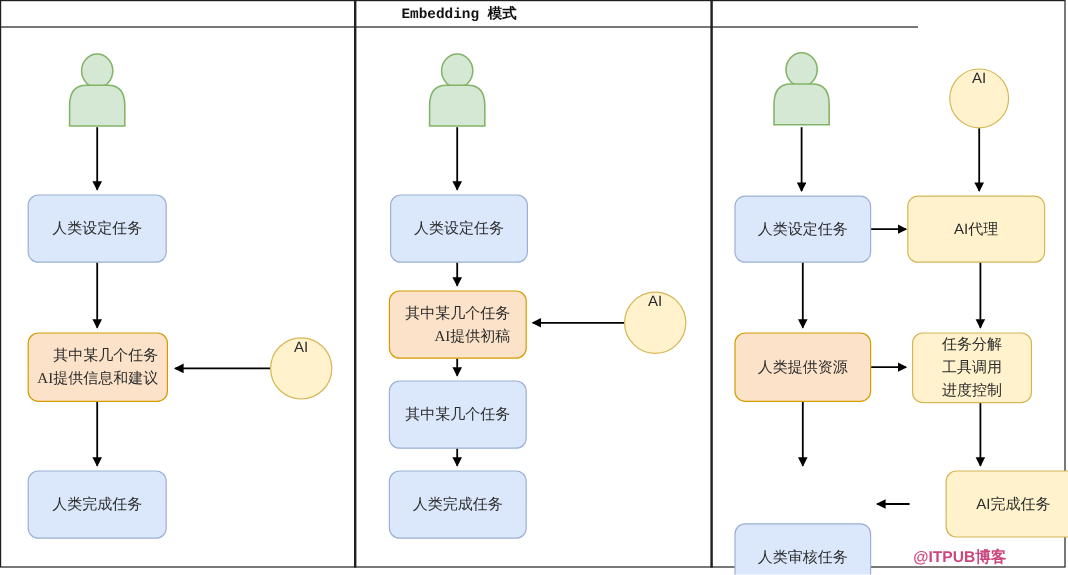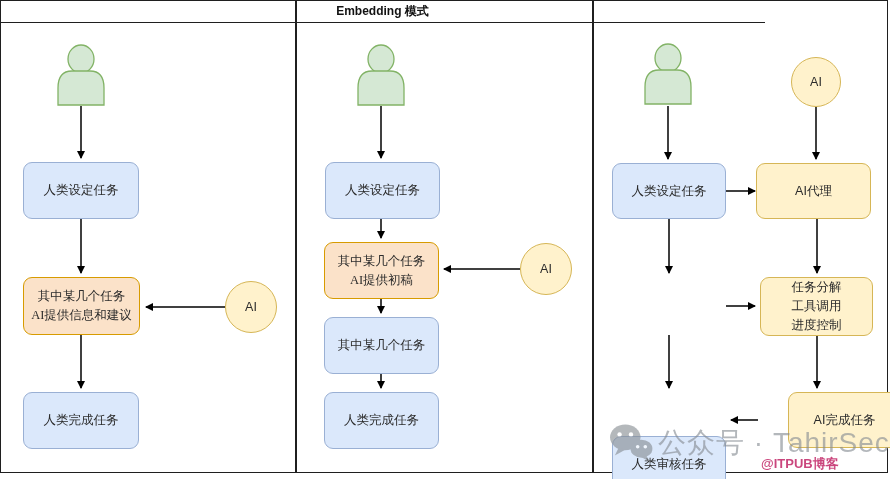--- a/index.html
+++ b/index.html
@@ -6,40 +6,40 @@
   .stage{
     position:relative;width:890px;height:479px;background:#ffffff;
     font-family:"Liberation Sans","DejaVu Sans",sans-serif;overflow:hidden;
   }
   .frame{
     position:absolute;left:0;top:0;width:886px;height:471px;
     border:1.5px solid #1f1f1f;background:#fff;z-index:0;
   }
   .hrow{
     position:absolute;left:0;top:0;width:765px;height:22px;
-    border-bottom:1.5px solid #1f1f1f;display:flex;z-index:2;
+    border-bottom:1.5px solid #1f1f1f;display:flex;z-index:2;font-family:Liberation Mono, monospace;
   }
   .hcell{
     flex:1;display:flex;align-items:center;justify-content:center;
     font-size:12px;font-weight:bold;color:#111;
   }
   .vline{position:absolute;top:0;width:1.5px;height:473px;background:#1f1f1f;z-index:1;}
   .v1{left:295px;} .v2{left:592px;}
   .node{
     position:absolute;display:flex;align-items:center;justify-content:center;
-    text-align:center;font-size:12.5px;line-height:1.5;color:#2b2b2b;
+    text-align:right;font-size:12.5px;line-height:1.5;color:#2b2b2b;
     border-radius:9px;white-space:pre-line;box-sizing:border-box;z-index:2;
     padding:2px 0;
   }
   .node.blue{background:#dbe8fb;border:1.3px solid #9ab0d4;}
   .node.orange{background:#fbe2c9;border:1.3px solid #d79b00;font-family:Liberation Serif, serif;}
   .node.yellow{background:#fff2cc;border:1.3px solid #d6b656;}
   .ai-circle{
     position:absolute;border-radius:50%;background:#fff2cc;border:1.3px solid #d6b656;
-    display:flex;align-items:center;justify-content:center;font-size:12.5px;color:#2b2b2b;
+    display:flex;justify-content:center;font-size:12.5px;color:#2b2b2b;
     box-sizing:border-box;z-index:2;
   }
   .overlay{position:absolute;left:0;top:0;z-index:3;pointer-events:none;}
   .wm{
     position:absolute;left:609px;top:423px;display:flex;align-items:center;gap:5px;z-index:5;
   }
   .wm-brand{
     font-size:28px;color:#868c93;opacity:0.62;letter-spacing:1px;white-space:nowrap;
   }
   .wm-handle{
@@ -115,38 +115,24 @@
   <div class="node orange" style="left:324px;top:242px;width:115px;height:57px;">其中某几个任务
 AI提供初稿</div>
   <div class="node blue" style="left:324px;top:317px;width:115px;height:57px;">其中某几个任务</div>
   <div class="node blue" style="left:324px;top:392px;width:115px;height:57px;">人类完成任务</div>
   <div class="ai-circle" style="left:520px;top:243px;width:52px;height:52px;">
       <span>AI</span>
     </div>
 
   <div class="node blue" style="left:612px;top:163px;width:114px;height:56px;">人类设定任务</div>
   <div class="node yellow" style="left:756px;top:163px;width:115px;height:56px;">AI代理</div>
-  <div class="node yellow" style="left:760px;top:277px;width:113px;height:59px;">任务分解
+  <div class="node orange" style="left:612px;top:277px;width:114px;height:58px;">人类提供资源</div>
+  <div class="node yellow" style="left:760px;top:277px;width:100px;height:59px;">任务分解
 工具调用
 进度控制</div>
   <div class="node blue" style="left:612px;top:392px;width:114px;height:57px;margin-top:44px;">人类审核任务</div>
   <div class="node yellow" style="left:760px;top:392px;width:113px;height:56px;margin-left:28px;">AI完成任务</div>
   <div class="ai-circle" style="left:791px;top:57px;width:50px;height:50px;">
       <span>AI</span>
     </div>
 
-  <div class="wm">
-    <svg width="44" height="40" viewBox="0 0 46 42">
-      <g opacity="0.62">
-        <ellipse cx="17" cy="15" rx="16" ry="13.5" fill="#878d93"></ellipse>
-        <path d="M10,26 L6,34 L17,28 Z" fill="#878d93"></path>
-        <circle cx="11" cy="12" r="2.3" fill="#ffffff"></circle>
-        <circle cx="23" cy="12" r="2.3" fill="#ffffff"></circle>
-        <ellipse cx="34" cy="27" rx="11.5" ry="9.5" fill="#878d93"></ellipse>
-        <path d="M39,34 L43,41 L34,36 Z" fill="#878d93"></path>
-        <circle cx="30" cy="25" r="1.9" fill="#ffffff"></circle>
-        <circle cx="38" cy="25" r="1.9" fill="#ffffff"></circle>
-      </g>
-    </svg>
-    <span class="wm-brand">公众号 · TahirSec</span>
-  </div>
   <div class="wm-handle">@ITPUB博客</div>
 </div>
 
 </body></html>

